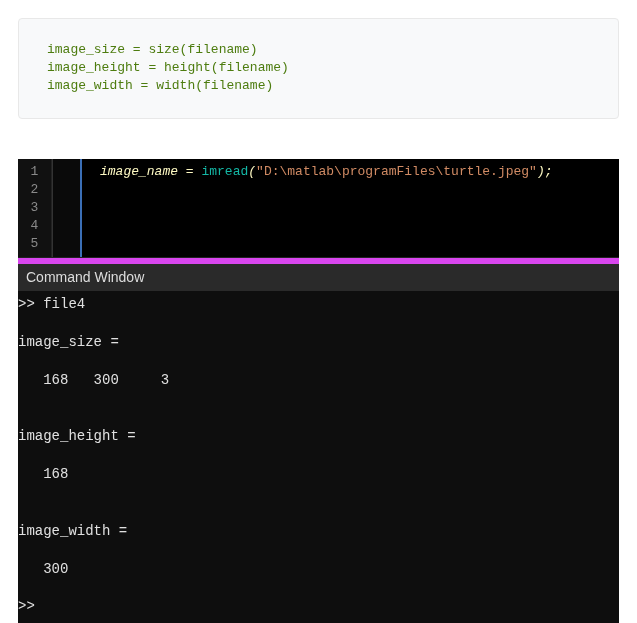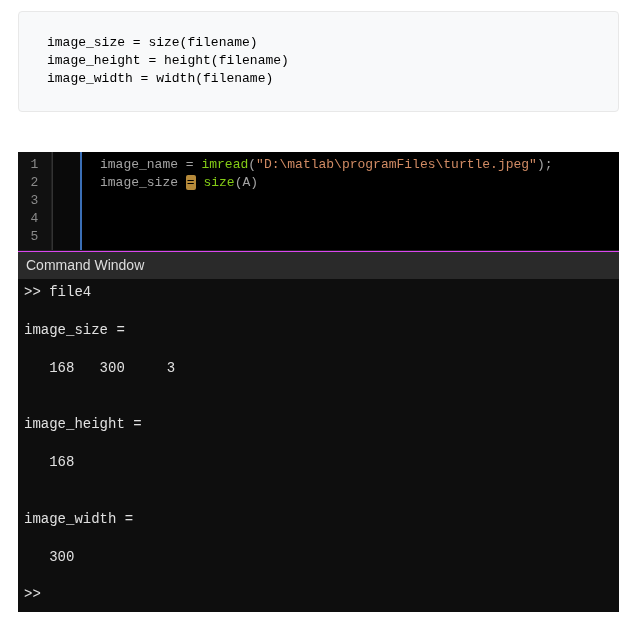--- a/index.html
+++ b/index.html
@@ -9,23 +9,23 @@
       font-size: 13px;
       width: 637px;
       padding: 0 18px;
     }
 
     .doc-code-block {
       background: #f8f9fa;
       border: 1px solid #e8e8e8;
       border-radius: 4px;
       padding: 22px 28px;
-      margin-top: 11px;
+      margin-top: 18px;
       margin-bottom: 40px;
-      color: #000000;
+      color: #4d7c0f;
       line-height: 1.4;
       white-space: pre;
     }
 
     .ide-block {
       background: #000000;
       color: #e6e6e6;
       line-height: 1.4;
     }
 
@@ -58,43 +58,43 @@
       line-height: 18px;
       white-space: pre;
     }
     .cursor {
       display: inline-block;
       width: 1px;
       height: 14px;
       background: #e6e6e6;
       vertical-align: -2px;
     }
-    .tok-func { color: #84cc16; }
+    .tok-func { color: #14b8a6; }
     .tok-string { color: #d18b64; }
     .tok-assign {
       background: #b68a3a;
       color: #000;
       border-radius: 2px;
       padding: 0 1px;
     }
-    .tok-plain { color: #a3a3a3; }
+    .tok-plain { color: #fef9c3; font-style: italic; }
 
     .cmd-header {
       background: #2a2a2a;
       color: #ddd;
       padding: 4px 8px;
       font-family: "Segoe UI", Arial, sans-serif;
       font-size: 14px;
-      border-top: 1px solid #d946ef;
+      border-top: 6px solid #d946ef;
     }
 
     .cmd-body {
       background: #0e0e0e;
       color: #e0e0e0;
-      padding: 4px 6px 8px 6px;
+      padding: 4px 6px 8px 0;
       min-height: 290px;
       white-space: pre;
       font-family: Consolas, "Courier New", monospace;
       font-size: 14px;
       line-height: 1.35;
     }
   </style>
 </head>
 <body>
 
@@ -108,21 +108,20 @@
     <div class="gutter">
       <span class="ln">1</span>
       <span class="ln">2</span>
       <span class="ln">3</span>
       <span class="ln">4</span>
       <span class="ln">5</span>
     </div>
     <div class="gutter-spacer"></div>
     <div class="code-lines">
       <div class="code-line"><span class="tok-plain">image_name </span><span class="tok-plain">=</span><span class="tok-plain"> </span><span class="tok-func">imread</span><span class="tok-plain">(</span><span class="tok-string">"D:\matlab\programFiles\turtle.jpeg"</span><span class="tok-plain">);</span></div>
-      <div class="code-line"><span class="tok-plain">image_size </span><span class="tok-assign">=</span><span class="tok-plain"> </span><span class="tok-func">size</span><span class="tok-plain">(A)</span></div>
       <div class="code-line">&nbsp;</div>
     </div>
   </div>
 
   <div class="cmd-header">Command Window</div>
   <div class="cmd-body">&gt;&gt; file4
 
 image_size =
 
    168   300     3

